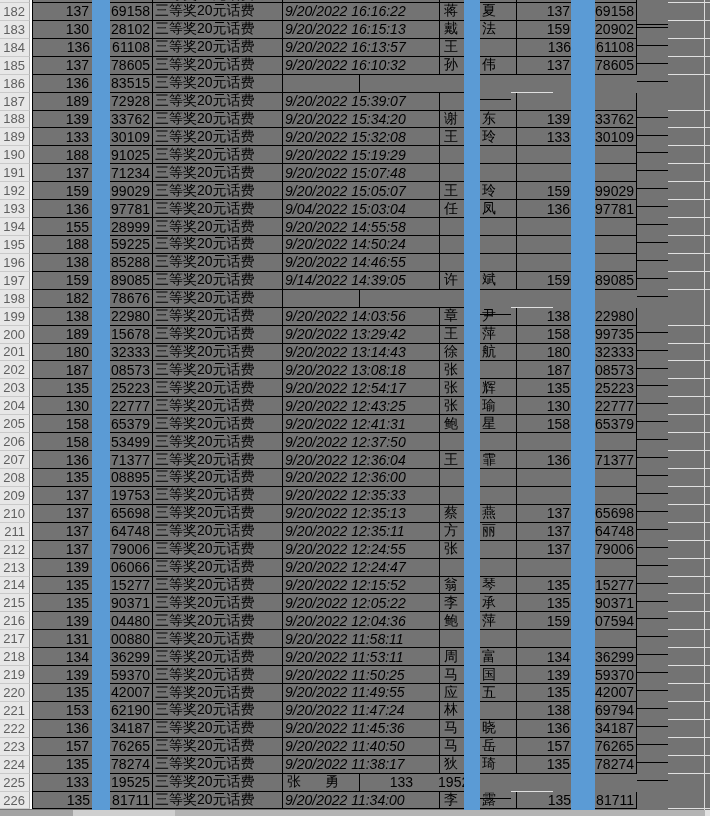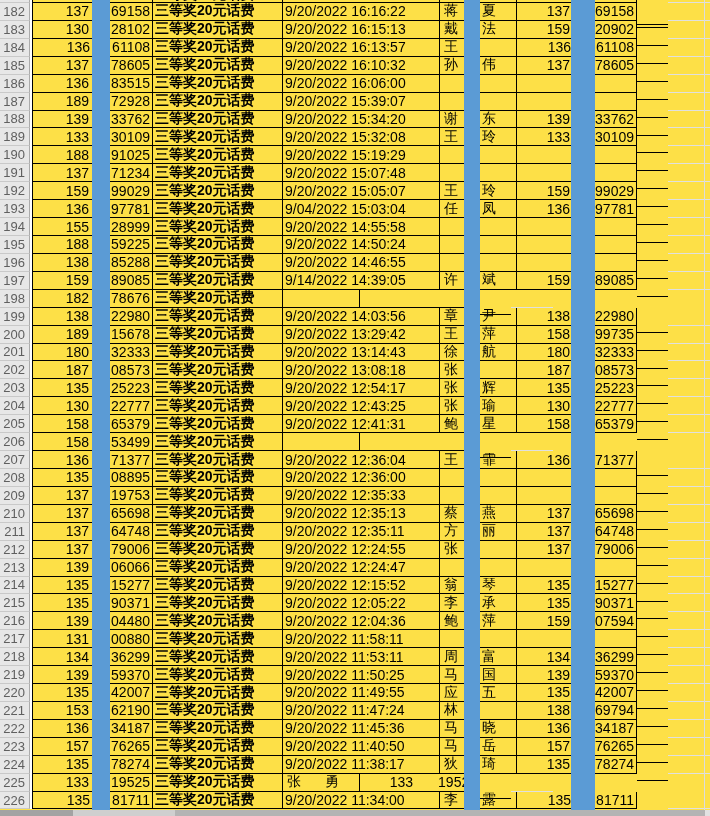--- a/index.html
+++ b/index.html
@@ -1,29 +1,29 @@
 <!DOCTYPE html>
 <html><head>
 <meta charset="utf-8">
 <style>
   html,body{margin:0;padding:0;background:#fff;}
-  .sheet{position:relative;width:710px;height:816px;overflow:hidden;background:#fde047;
+  .sheet{position:relative;width:710px;height:816px;overflow:hidden;background:#737373;
          font-family:"Liberation Sans",sans-serif;}
   .row{display:flex;height:17.933px;box-sizing:border-box;}
   .row.partial{height:3px;}
   .cell{box-sizing:border-box;display:flex;align-items:center;overflow:hidden;
         white-space:nowrap;border-right:1px solid #000;border-bottom:1px solid #000;
         font-size:14px;color:#000;}
   .rowhead{width:30px;background:#e7e7e7;border-right:1px solid #ababab;
            border-bottom:1px solid #c9c9c9;justify-content:flex-end;
            padding-right:4px;font-size:13px;color:#5f5f5f;}
   .gap{width:2px;border:none;background:#fff;}
   .phone1{width:121px;border-left:1px solid #000;justify-content:flex-end;padding-right:2px;}
-  .prize{width:130px;padding-left:2px;font-weight:bold;}
-  .dt{width:157px;padding-left:2px;}
+  .prize{width:130px;padding-left:2px;}
+  .dt{width:157px;padding-left:2px;font-style:italic;}
   .name{width:77px;padding-left:4px;}
   .phone2{width:120px;justify-content:flex-end;padding-right:2px;}
   .carrier{width:31px;padding-left:1px;margin-top:24px;}
   .tail{width:42px;border-right:none;border-bottom:1px solid #e0e0e0;}
   .msp1{width:22px;height:100%;}
   .msp2{width:25px;height:100%;}
   .nsp{width:24px;height:100%;}
   .partial .cell{position:relative;}
   .ptxt{position:absolute;left:2px;bottom:-2px;font-size:14px;}
   .stripe{position:absolute;top:0;height:810px;background:#5b9bd5;z-index:5;}
@@ -150,21 +150,20 @@
       </div>
       <div class="row">
         <div class="cell rowhead">186</div>
         <div class="gap"></div>
         <div class="cell phone1">
           <span>136</span>
           <span class="msp1"></span>
           <span>83515</span>
         </div>
         <div class="cell prize">三等奖20元话费</div>
-        <div class="cell dt">9/20/2022 16:06:00</div>
         <div class="cell name">
           <span></span>
           <span class="nsp"></span>
           <span></span>
         </div>
         <div class="cell phone2">
           <span></span>
           <span class="msp2"></span>
           <span></span>
         </div>
@@ -609,20 +608,21 @@
       </div>
       <div class="row">
         <div class="cell rowhead">206</div>
         <div class="gap"></div>
         <div class="cell phone1">
           <span>158</span>
           <span class="msp1"></span>
           <span>53499</span>
         </div>
         <div class="cell prize">三等奖20元话费</div>
+        <div class="cell dt">9/20/2022 12:37:50</div>
         <div class="cell name">
           <span></span>
           <span class="nsp"></span>
           <span></span>
         </div>
         <div class="cell phone2">
           <span></span>
           <span class="msp2"></span>
           <span></span>
         </div>

